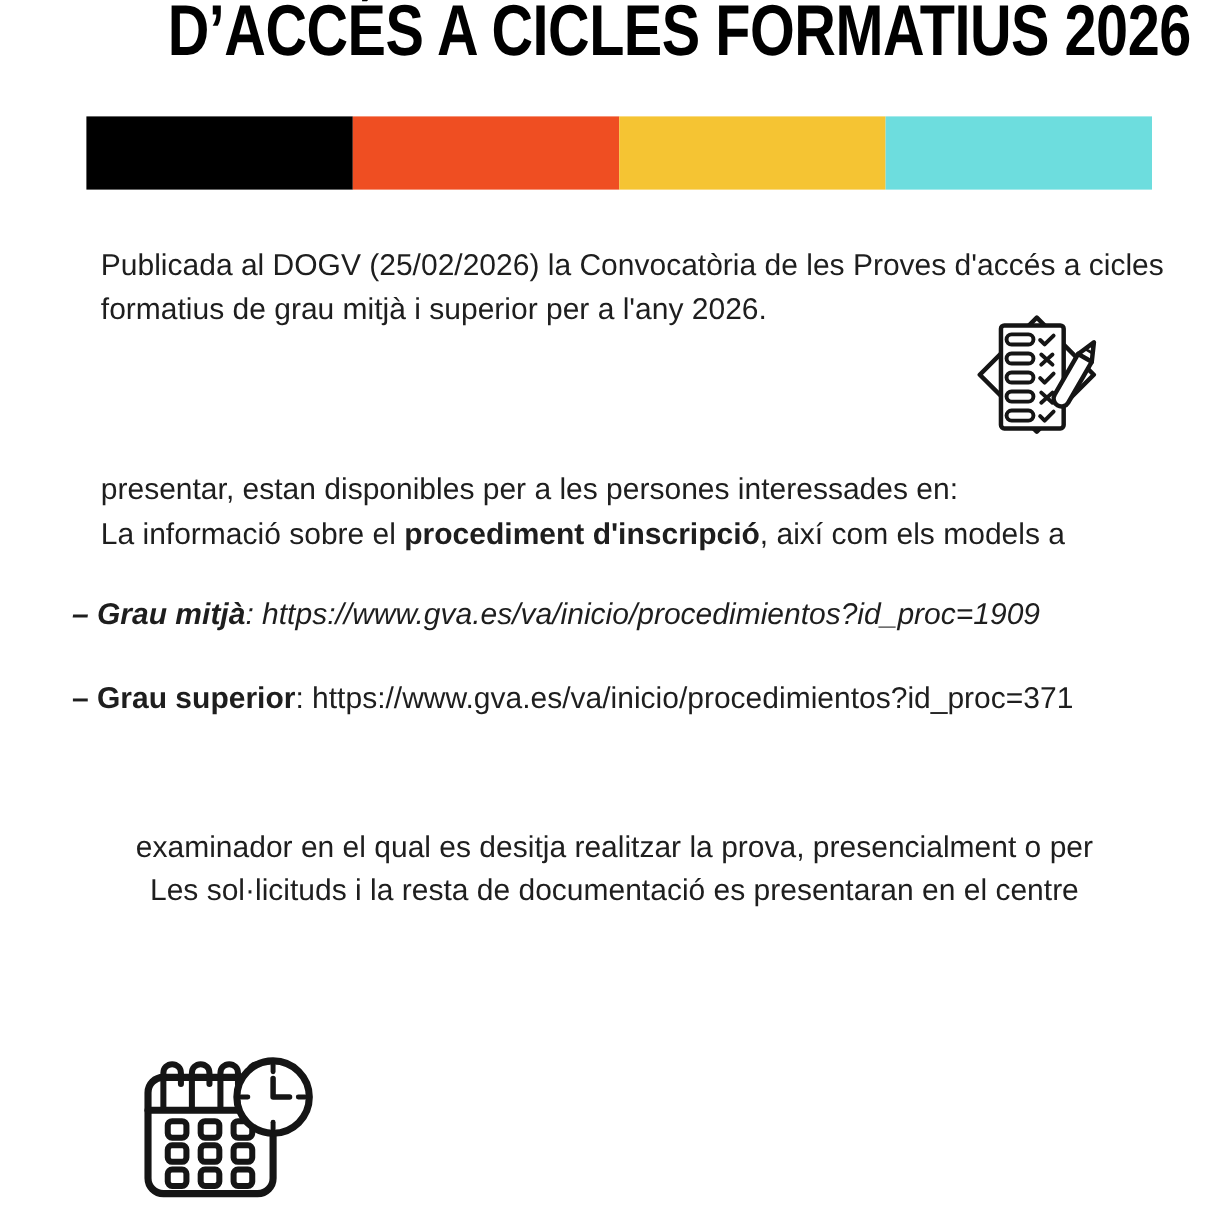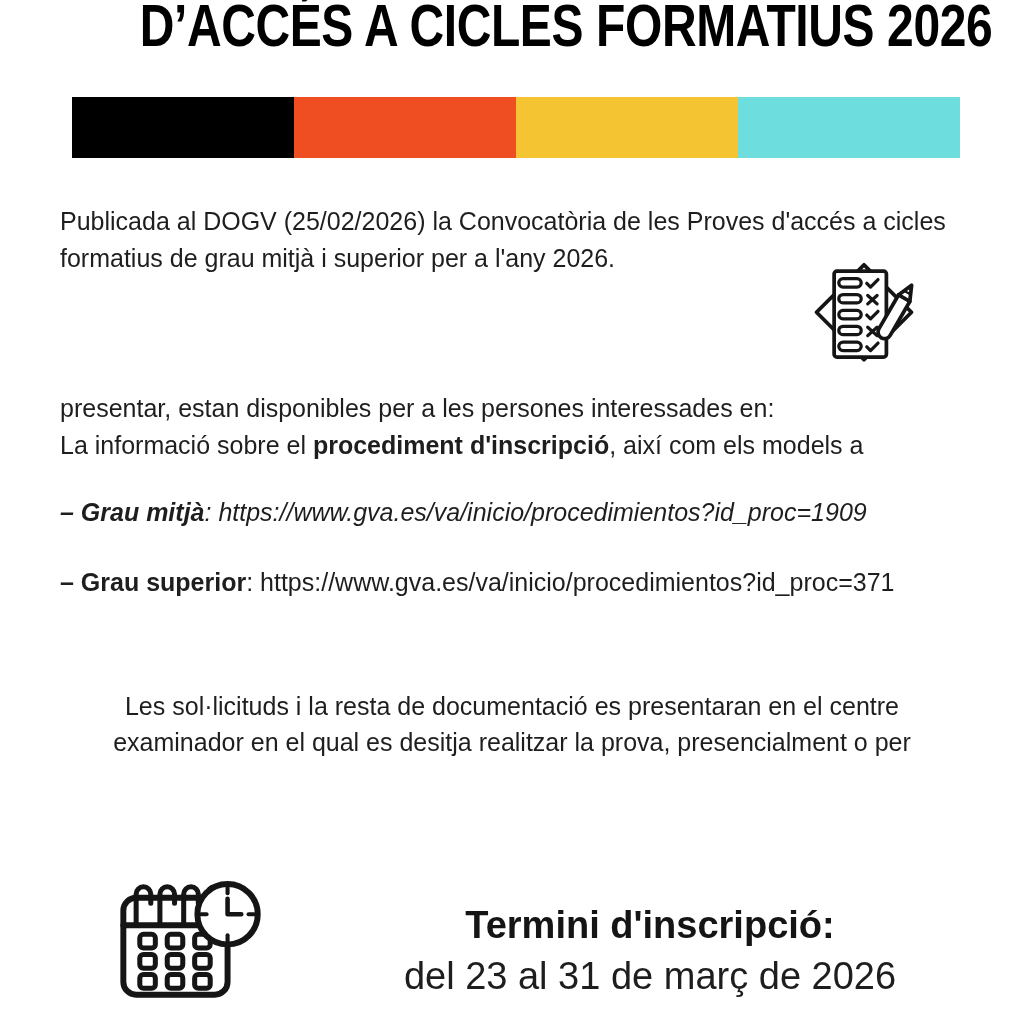--- a/index.html
+++ b/index.html
@@ -11,21 +11,21 @@
     position:absolute;top:-4px;left:0;width:100%;margin:0;
     text-align:center;white-space:nowrap;
     font-size:60px;font-weight:700;color:#000;letter-spacing:-0.5px;line-height:60px;
     transform:translateX(32px) scaleX(0.8);transform-origin:center top;
   }
   .color-bar{
     position:absolute;top:97px;left:72px;width:888px;height:61px;display:flex;
   }
   .color-bar .seg{flex:1 1 0;}
   .para{position:absolute;margin:0;font-size:25px;line-height:37px;color:#1e1e1e;}
-  .para .line{display:block;white-space:nowrap;}
+  .para .line{display:block;white-space:nowrap;margin-left:24px;}
   .p1{top:203px;left:60px;}
   .p2{top:390px;left:60px;}
   .link-line{position:absolute;margin:0;left:60px;font-size:25px;white-space:nowrap;color:#1e1e1e;}
   .link1{top:498px;font-style:italic;}
   .link2{top:568px;}
   .bold{font-weight:700;}
   .center-note{
     position:absolute;top:688px;left:92px;width:840px;margin:0;
     text-align:center;font-size:25px;line-height:36px;color:#1e1e1e;
   }
@@ -82,22 +82,22 @@
   <p class="para p2">
     <span class="line">presentar, estan disponibles per a les persones interessades en:</span>
     <span class="line"><span>La informació sobre el </span><span class="bold">procediment d'inscripció</span><span>, així com els models a</span></span>
   </p>
 
   <p class="link-line link1"><span class="bold">– Grau mitjà</span><span>: </span><span>https://www.gva.es/va/inicio/procedimientos?id_proc=1909</span></p>
 
   <p class="link-line link2"><span class="bold">– Grau superior</span><span>: </span><span>https://www.gva.es/va/inicio/procedimientos?id_proc=371</span></p>
 
   <p class="center-note">
+    <span class="line">examinador en el qual es desitja realitzar la prova, presencialment o per</span>
     <span class="line">Les sol·licituds i la resta de documentació es presentaran en el centre</span>
-    <span class="line">examinador en el qual es desitja realitzar la prova, presencialment o per</span>
   </p>
 
   <svg class="calendar-icon" viewBox="0 0 164 140" xmlns="http://www.w3.org/2000/svg">
     <g fill="#ffffff" stroke="#151515" stroke-width="6.5" stroke-linejoin="round" stroke-linecap="round">
       <rect x="8" y="26" width="114" height="106" rx="14"></rect>
       <line x1="8" y1="56" x2="122" y2="56"></line>
     </g>
     <g fill="none" stroke="#151515" stroke-width="5.5" stroke-linecap="round">
       <path d="M22 54 V22 A8 8 0 0 1 38 22 V32"></path>
       <path d="M48 54 V22 A8 8 0 0 1 64 22 V32"></path>
@@ -118,18 +118,14 @@
     <circle cx="122" cy="44" r="33" fill="#ffffff" stroke="#151515" stroke-width="6.5"></circle>
     <g fill="none" stroke="#151515" stroke-width="4.5" stroke-linecap="round">
       <line x1="122" y1="15" x2="122" y2="21"></line>
       <line x1="145" y1="44" x2="151" y2="44"></line>
       <line x1="122" y1="67" x2="122" y2="73"></line>
       <line x1="93" y1="44" x2="99" y2="44"></line>
       <path d="M122 44 V27 M122 44 H137" stroke-width="5"></path>
     </g>
   </svg>
 
-  <div class="deadline">
-    <div class="deadline-heading">Termini d'inscripció:</div>
-    <div class="deadline-dates">del 23 al 31 de març de 2026</div>
-  </div>
 
 </div>
 
 </body></html>

